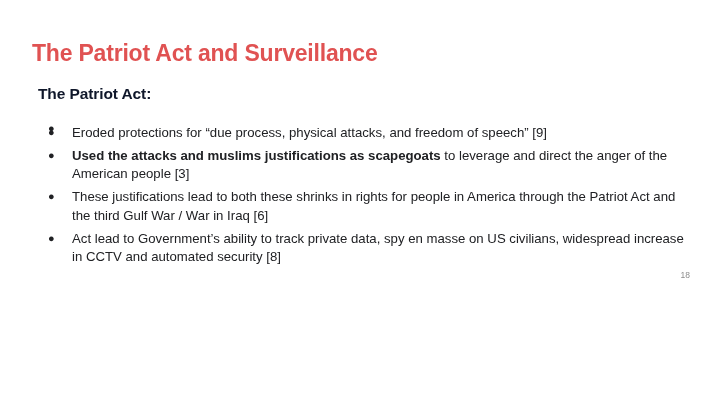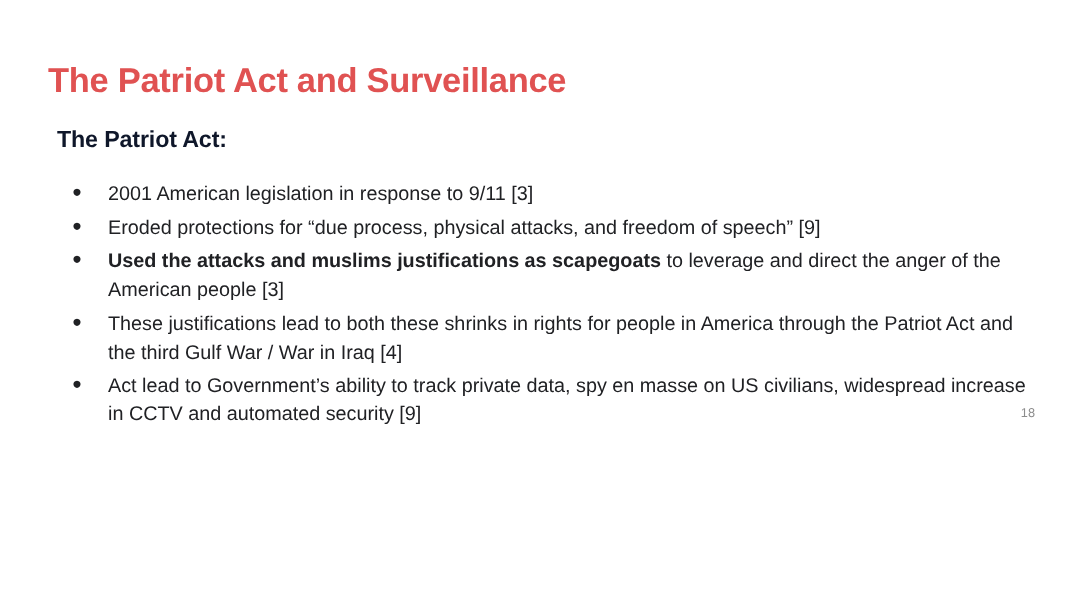--- a/index.html
+++ b/index.html
@@ -83,35 +83,34 @@
 
 <div class="slide">
 
   <div class="slide-title">The Patriot Act and Surveillance</div>
 
   <div class="subtitle">The Patriot Act:</div>
 
   <ul class="bullets">
     <li class="bullet">
       <span class="dot">●</span>
-      <span class="txt"><b></b><span>2001 American legislation in response to 9/11 [3]</span></span>
     </li>
     <li class="bullet">
       <span class="dot">●</span>
       <span class="txt"><b></b><span>Eroded protections for “due process,  physical attacks, and freedom of speech” [9]</span></span>
     </li>
     <li class="bullet">
       <span class="dot">●</span>
       <span class="txt"><b>Used the attacks and muslims justifications as scapegoats</b><span> to leverage and direct the anger of the American people [3]</span></span>
     </li>
     <li class="bullet">
       <span class="dot">●</span>
-      <span class="txt"><b></b><span>These justifications lead to both these shrinks in rights for people in America through the Patriot Act and the third Gulf War / War in Iraq [4]</span></span>
+      <span class="txt"><b></b><span>These justifications lead to both these shrinks in rights for people in America through the Patriot Act and the third Gulf War / War in Iraq [6]</span></span>
     </li>
     <li class="bullet">
       <span class="dot">●</span>
-      <span class="txt"><b></b><span>Act lead to Government’s ability to track private data, spy en masse on US civilians, widespread increase in CCTV and automated security [9]</span></span>
+      <span class="txt"><b></b><span>Act lead to Government’s ability to track private data, spy en masse on US civilians, widespread increase in CCTV and automated security [8]</span></span>
     </li>
   </ul>
 
   <div class="page-number">18</div>
 
 </div>
 
 </body></html>

